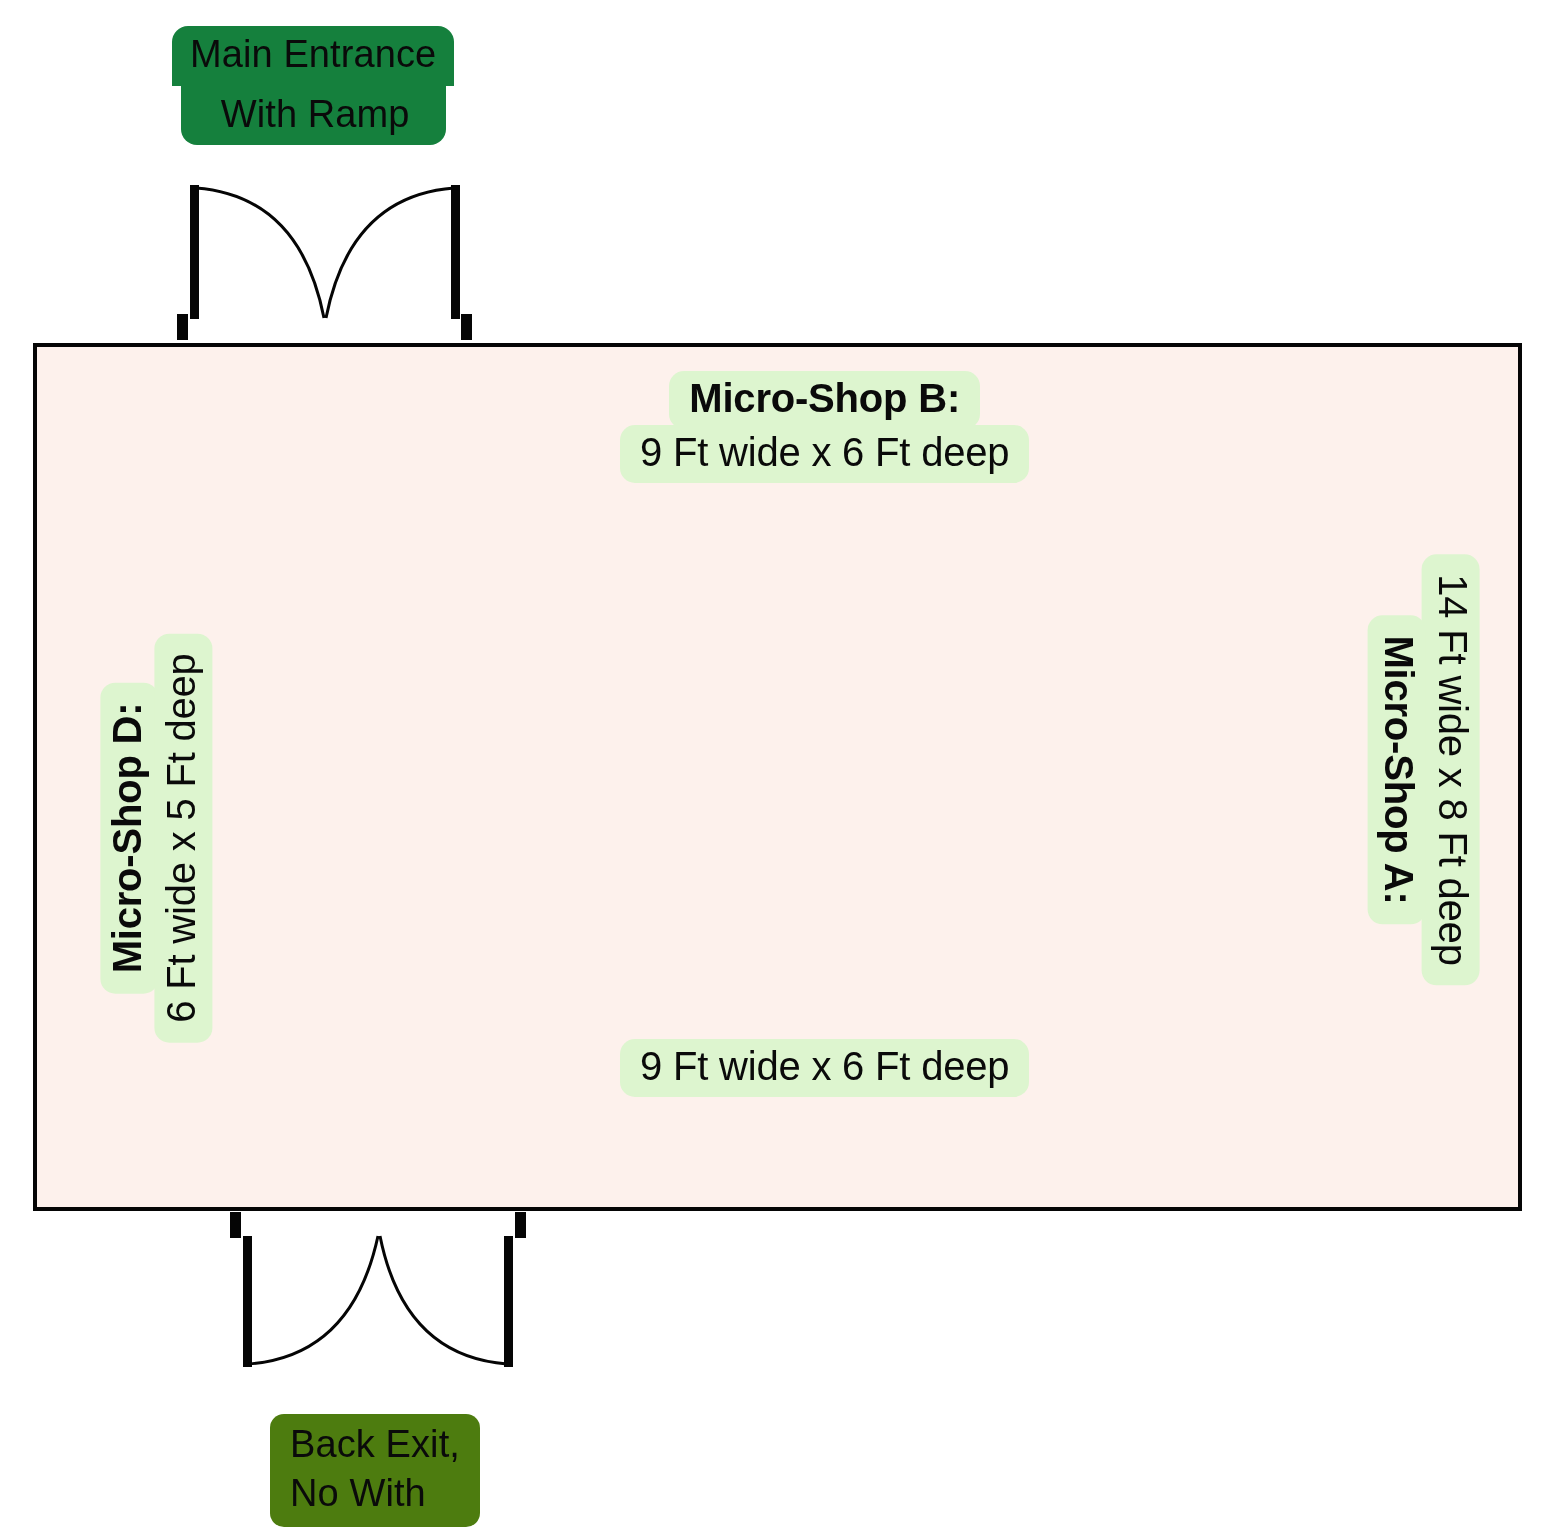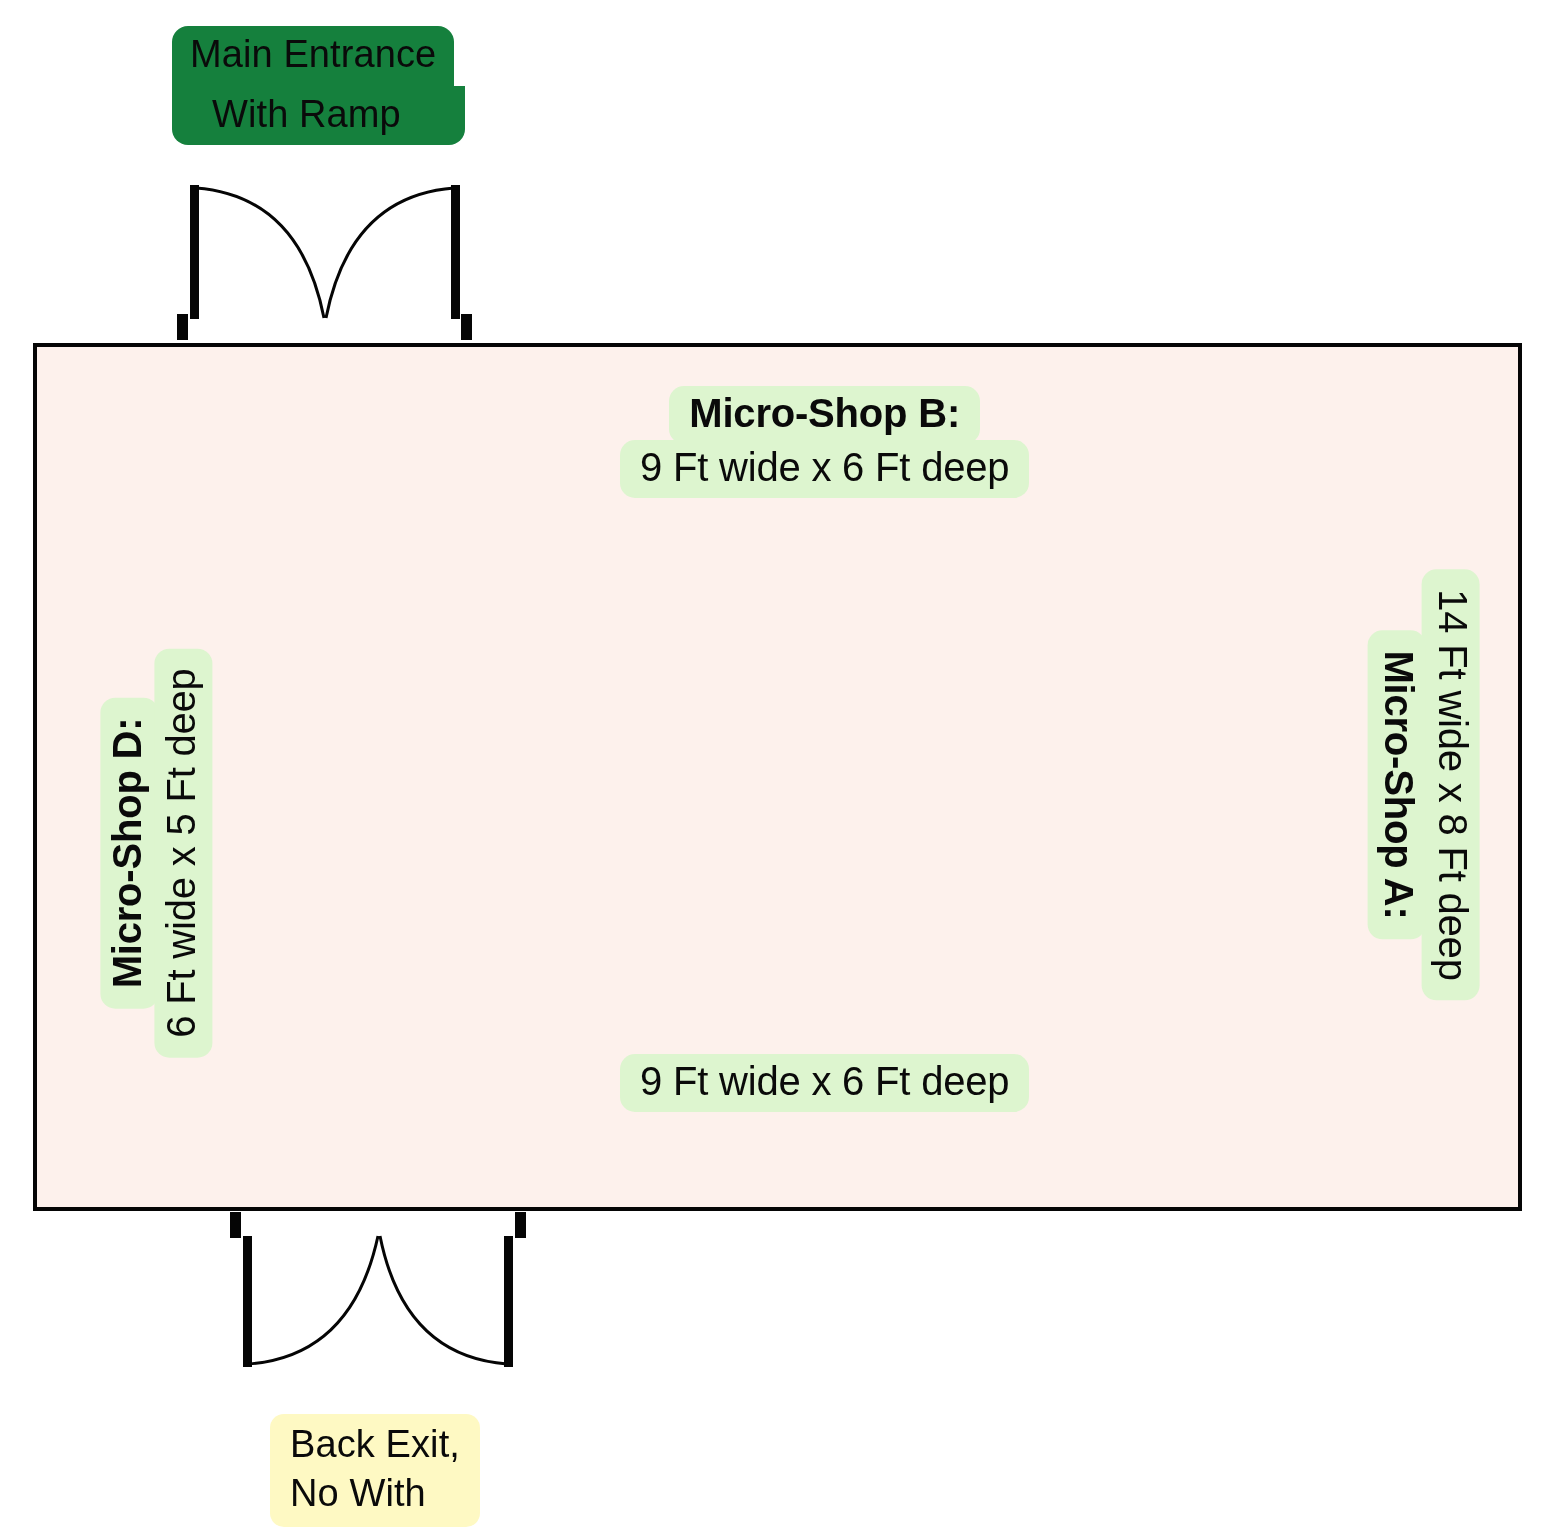--- a/index.html
+++ b/index.html
@@ -58,44 +58,43 @@
   
   #main-entrance-label { left: 172px; top: 26px; }
   #main-entrance-label .ln1 {
     border-radius: 16px 16px 0 0;
     align-self: flex-start;
     border-top-left-radius: 16px;
   }
   #main-entrance-label .ln2 {
     border-radius: 0 0 16px 16px;
     align-self: center;
-    padding-left: 40px; padding-right: 64px;
+    padding-left: 40px; padding-right: 36px;
   }
 
   
   #back-exit-label {
     left: 270px; top: 1414px;
-    background: #fef9c3;
+    background: #4d7c0f;
     border-radius: 14px;
     padding: 6px 20px 10px 20px;
     display: block;
   }
   #back-exit-label .ln {
     background: transparent;
     padding: 0;
     display: block;
     text-align: left;
   }
 
   
   .shop-label {
     position: absolute;
     line-height: 1.34;
     color: #0a0a0a;
-    margin-top: 15px;
   }
   .shop-label .row { display: block; white-space: nowrap; }
   .shop-label .hl {
     background: #ddf5cf;
     border-radius: 15px;
     padding: 5px 20px 9px 20px;
     box-decoration-break: clone;
     -webkit-box-decoration-break: clone;
   }
   .shop-label .title .hl { font-weight: 700; font-size: 40px; letter-spacing: -0.2px; }

